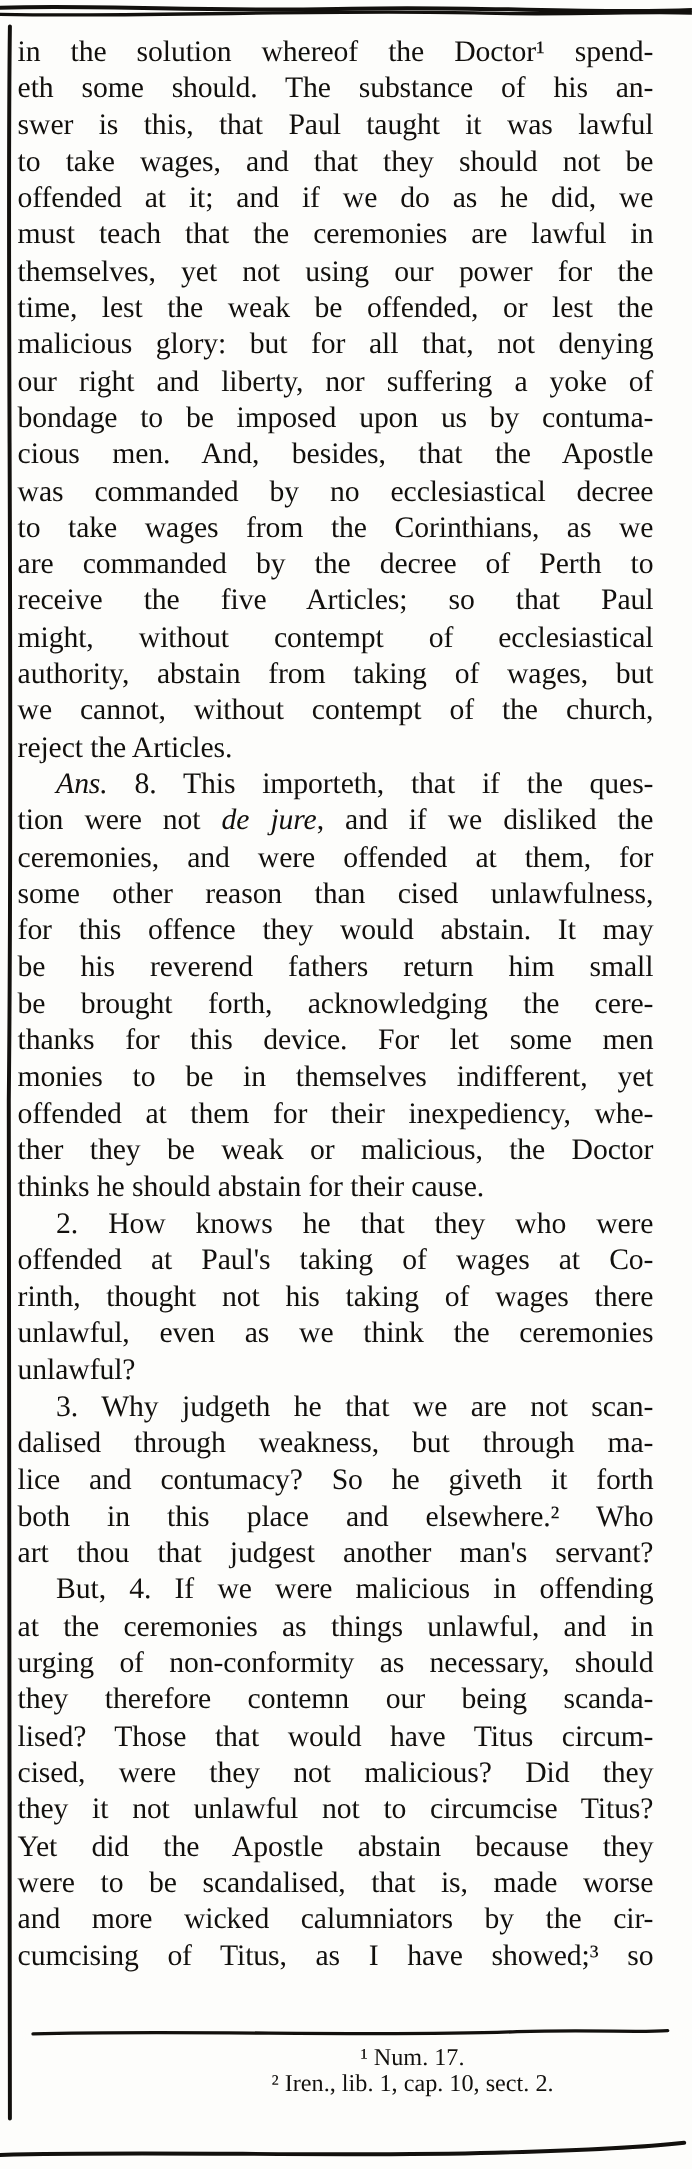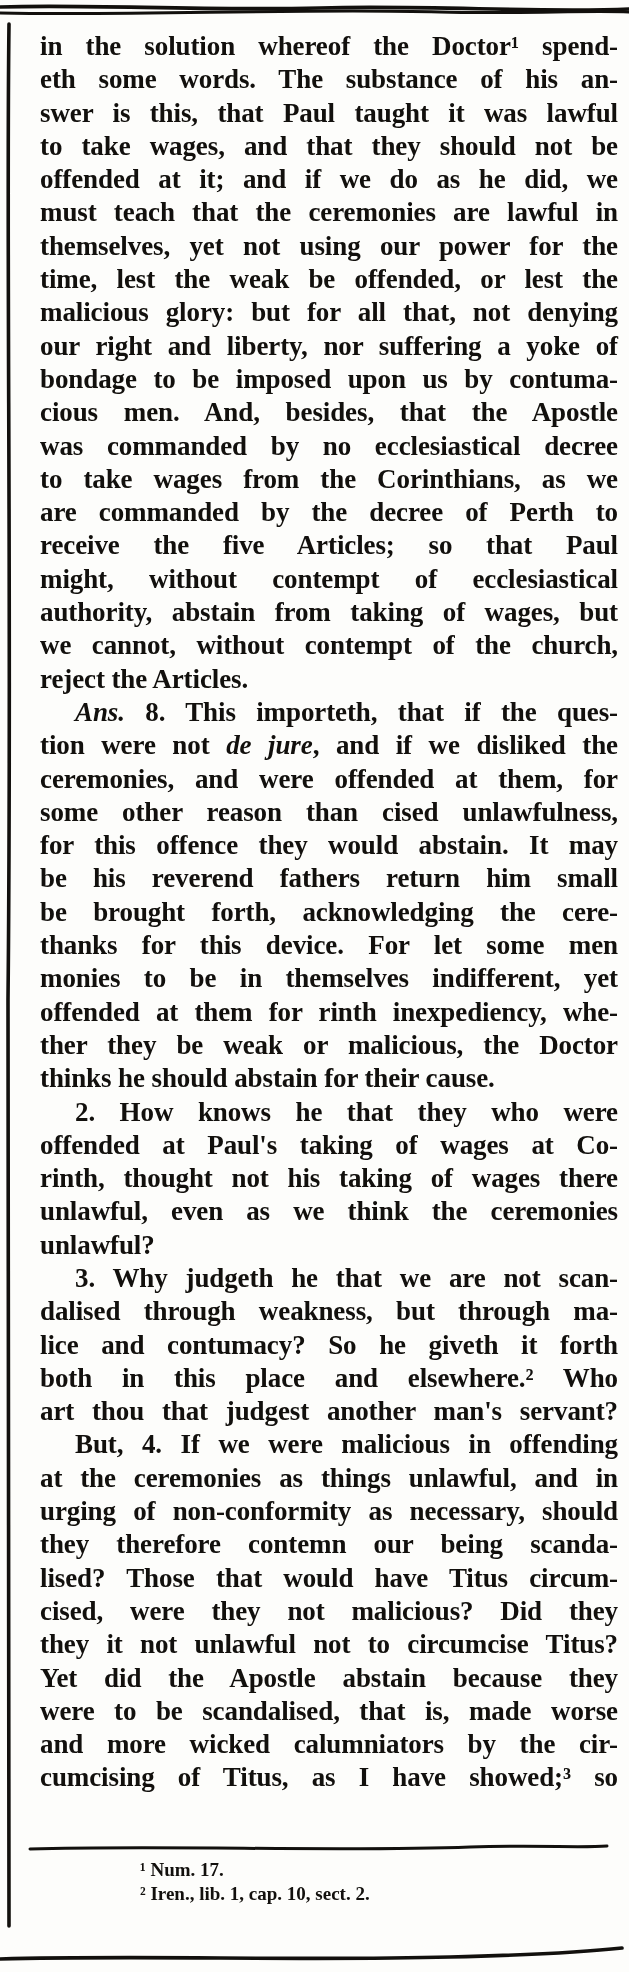--- a/index.html
+++ b/index.html
@@ -16,54 +16,55 @@
     background: var(--paper, #fdfdfb);
   }
   .rules {
     position: absolute; left: 0; top: 0;
     width: 629px; height: 1972px;
     pointer-events: none;
   }
   .rules path { stroke: var(--ink, #12100d); fill: none; stroke-linecap: round; }
   .text-column {
     position: absolute;
-    left: 40px; top: 30px; width: 578px;
+    left: 16px; top: 30px; width: 578px;
     font-size: 27px;
     line-height: 33.3px;
-    font-weight: 700;
+    font-weight: 400;
     letter-spacing: -0.1px;
   }
   .tl { text-align: justify; text-align-last: justify; }
   .tl.endl { text-align-last: left; }
   .tl.ind { text-indent: 35px; }
   .tl i { font-style: italic; }
   .footnotes {
     position: absolute;
     left: 140px; top: 1858px; width: 470px;
-    font-size: 19px;
+    font-size: 22px;
     line-height: 23.6px;
-    font-weight: 700;
+    font-weight: 400;
+    text-align: center;
   }
 </style>
 </head>
 <body>
 
 <div class="page">
 
   <svg class="rules" width="629" height="1972" viewBox="0 0 629 1972" xmlns="http://www.w3.org/2000/svg">
     <path d="M0 7 C 90 4, 200 11, 320 8 C 430 5, 540 13, 629 9" stroke-width="3.6"></path>
     <path d="M0 13 C 140 16, 300 8, 440 12 C 520 14, 590 10, 629 12" stroke-width="3"></path>
     <path d="M9 24 C 6 250, 12 600, 8 1000 C 6 1350, 11 1700, 9 1926" stroke-width="3.6"></path>
     <path d="M30 1849 C 170 1845, 340 1852, 470 1847 C 540 1845, 580 1848, 607 1846" stroke-width="3"></path>
     <path d="M0 1959 C 140 1955, 300 1961, 450 1957 C 530 1955, 595 1951, 622 1948" stroke-width="3.6"></path>
   </svg>
 
   <div class="text-column">
       <div class="tl"><span>in the solution whereof the Doctor¹ spend-</span></div>
-      <div class="tl"><span>eth some words. The substance of his an-</span></div>
+      <div class="tl"><span>eth some should. The substance of his an-</span></div>
       <div class="tl"><span>swer is this, that Paul taught it was lawful</span></div>
       <div class="tl"><span>to take wages, and that they should not be</span></div>
       <div class="tl"><span>offended at it; and if we do as he did, we</span></div>
       <div class="tl"><span>must teach that the ceremonies are lawful in</span></div>
       <div class="tl"><span>themselves, yet not using our power for the</span></div>
       <div class="tl"><span>time, lest the weak be offended, or lest the</span></div>
       <div class="tl"><span>malicious glory: but for all that, not denying</span></div>
       <div class="tl"><span>our right and liberty, nor suffering a yoke of</span></div>
       <div class="tl"><span>bondage to be imposed upon us by contuma-</span></div>
       <div class="tl"><span>cious men. And, besides, that the Apostle</span></div>
@@ -77,21 +78,21 @@
       <div class="tl endl"><span>reject the Articles.</span></div>
       <div class="tl ind"><span></span><i>Ans.</i><span> 8. This importeth, that if the ques-</span></div>
       <div class="tl"><span>tion were not </span><i>de jure</i><span>, and if we disliked the</span></div>
       <div class="tl"><span>ceremonies, and were offended at them, for</span></div>
       <div class="tl"><span>some other reason than cised unlawfulness,</span></div>
       <div class="tl"><span>for this offence they would abstain. It may</span></div>
       <div class="tl"><span>be his reverend fathers return him small</span></div>
       <div class="tl"><span>be brought forth, acknowledging the cere-</span></div>
       <div class="tl"><span>thanks for this device. For let some men</span></div>
       <div class="tl"><span>monies to be in themselves indifferent, yet</span></div>
-      <div class="tl"><span>offended at them for rinth inexpediency, whe-</span></div>
+      <div class="tl"><span>offended at them for their inexpediency, whe-</span></div>
       <div class="tl"><span>ther they be weak or malicious, the Doctor</span></div>
       <div class="tl endl"><span>thinks he should abstain for their cause.</span></div>
       <div class="tl ind"><span>2. How knows he that they who were</span></div>
       <div class="tl"><span>offended at Paul's taking of wages at Co-</span></div>
       <div class="tl"><span>rinth, thought not his taking of wages there</span></div>
       <div class="tl"><span>unlawful, even as we think the ceremonies</span></div>
       <div class="tl endl"><span>unlawful?</span></div>
       <div class="tl ind"><span>3. Why judgeth he that we are not scan-</span></div>
       <div class="tl"><span>dalised through weakness, but through ma-</span></div>
       <div class="tl"><span>lice and contumacy? So he giveth it forth</span></div>

